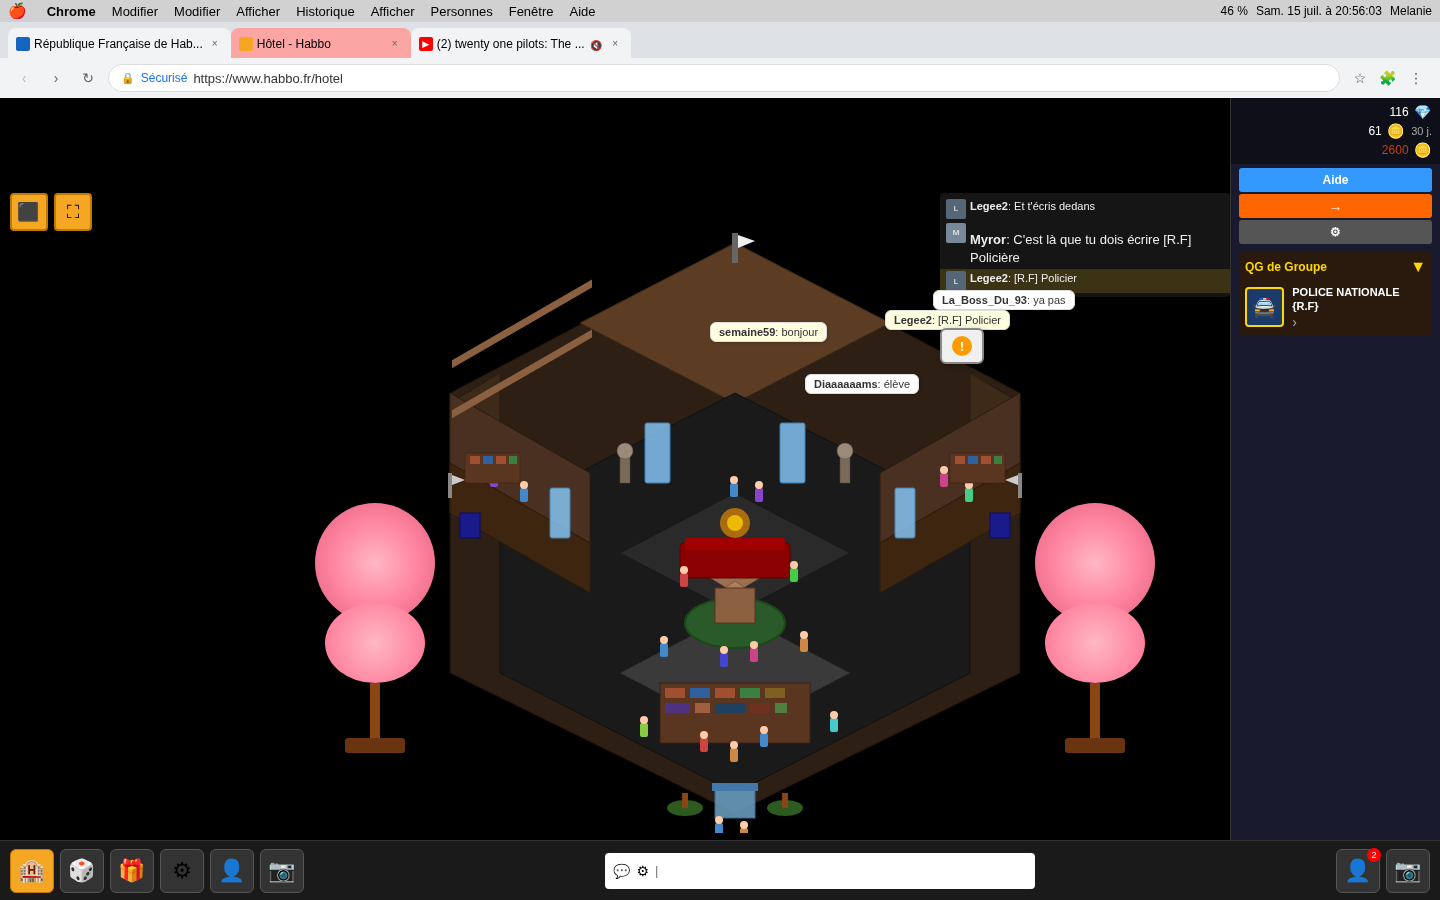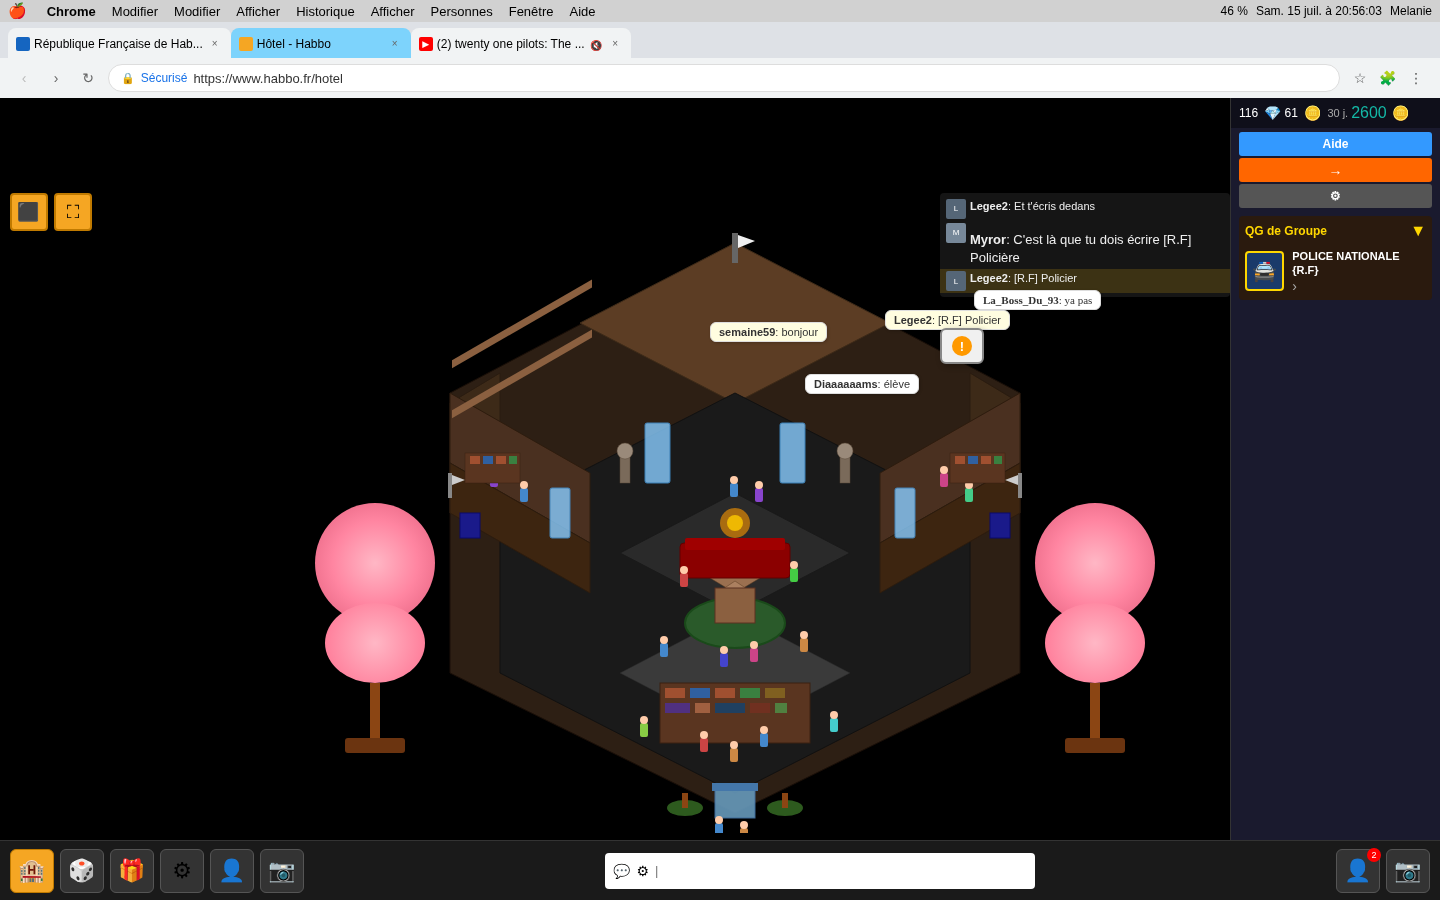--- a/index.html
+++ b/index.html
@@ -55,21 +55,21 @@
       background: #f1f3f4;
       border-radius: 8px 8px 0 0;
       display: flex;
       align-items: flex-end;
       padding: 7px 8px;
       font-size: 12px;
       gap: 4px;
       position: relative;
       cursor: pointer;
     }
-    .tab.active { background: #7dd3fc; }
+    .tab.active { background: #fca5a5; }
     .tab .tab-favicon { width: 14px; height: 14px; border-radius: 2px; flex-shrink: 0; }
     .tab .tab-title { flex: 1; overflow: hidden; text-overflow: ellipsis; white-space: nowrap; font-size: 12px; }
     .tab .tab-close { width: 16px; height: 16px; border-radius: 50%; display: flex; align-items: center; justify-content: center; font-size: 10px; color: #666; cursor: pointer; }
     .tab-favicon-rf { background: #1565C0; }
     .tab-favicon-habbo { background: #f5a623; }
     .tab-favicon-yt { background: #ff0000; }
 
     
     #address-bar {
       height: 40px;
@@ -214,21 +214,21 @@
       border-left: 1px solid #333;
       display: flex;
       flex-direction: column;
     }
 
     
     #stats-bar {
       background: #0f0f1a;
       padding: 6px 8px;
       display: flex;
-      flex-direction: row;
+      flex-direction: column;
       gap: 3px;
     }
     .stat-row {
       display: flex;
       align-items: center;
       justify-content: flex-end;
       gap: 6px;
       font-size: 12px;
       color: #fff;
     }
@@ -627,21 +627,21 @@
       <div class="chat-log-entry highlight">
         <div class="avatar-small" style="background:#556677;">
           <span style="font-size:8px;color:white;">L</span>
         </div>
         <span style="color:#eee;font-size:11px;">
           <strong>Legee2</strong>: <span>[R.F] Policier</span>
         </span>
       </div>
     </div>
 
-    <div class="chat-bubble" style="left:974px;top:192px;font-family:Liberation Serif, serif;">
+    <div class="chat-bubble" style="left:933px;top:192px;">
       <span class="username">La_Boss_Du_93</span><span>: </span><span>ya pas</span>
     </div>
     <div class="chat-bubble yellow-bg" style="left:885px;top:212px;">
       <span class="username">Legee2</span><span>: </span><span>[R.F] Policier</span>
     </div>
     <div class="chat-bubble yellow-bg" style="left:710px;top:224px;">
       <span class="username">semaine59</span><span>: </span><span>bonjour</span>
     </div>
     <div class="chat-bubble" style="left:805px;top:276px;">
       <span class="username">Diaaaaaams</span><span>: </span><span>élève</span>
@@ -657,21 +657,21 @@
         <div class="stat-row">
           <span style="color:white;font-size:12px;">116</span>
           <span style="color:#4dd0e1;font-size:14px;">💎</span>
         </div>
         <div class="stat-row">
           <span style="color:white;font-size:12px;">61</span>
           <span style="color:#ffd700;font-size:14px;">🪙</span>
           <span style="color:#aaa;font-size:11px;">30 j.</span>
         </div>
         <div class="stat-row">
-          <span style="color:#14b8a6;font-size:16px;">2600</span>
+          <span style="color:#c2410c;font-size:12px;">2600</span>
           <span style="color:#ffd700;font-size:14px;">🪙</span>
         </div>
       </div>
 
       <div id="action-btns">
         <div class="action-btn btn-aide">Aide</div>
         <div class="action-btn btn-orange" style="font-size:14px;">→</div>
         <div class="action-btn btn-settings">⚙</div>
       </div>
 

